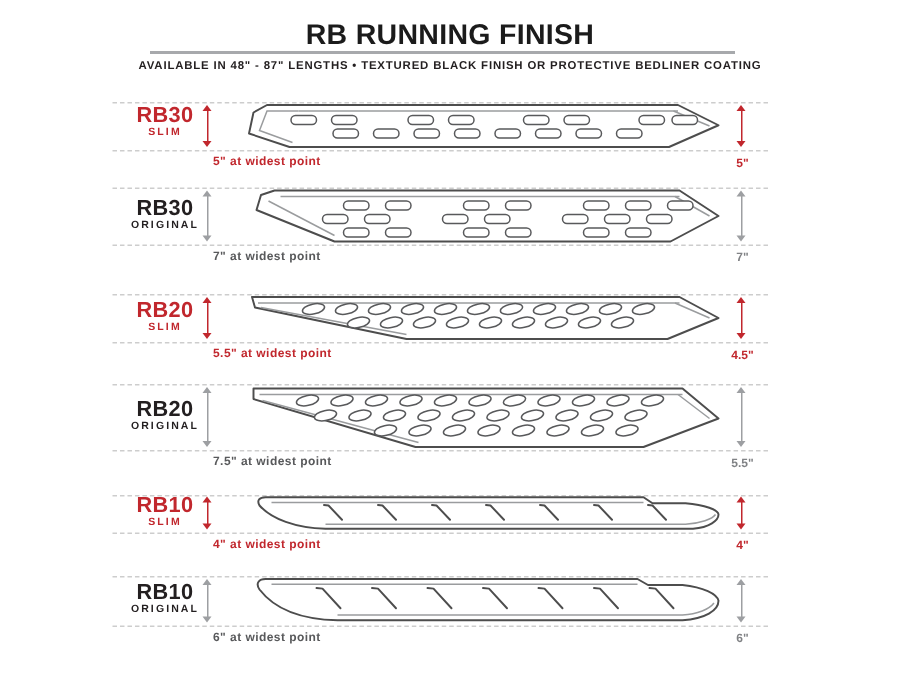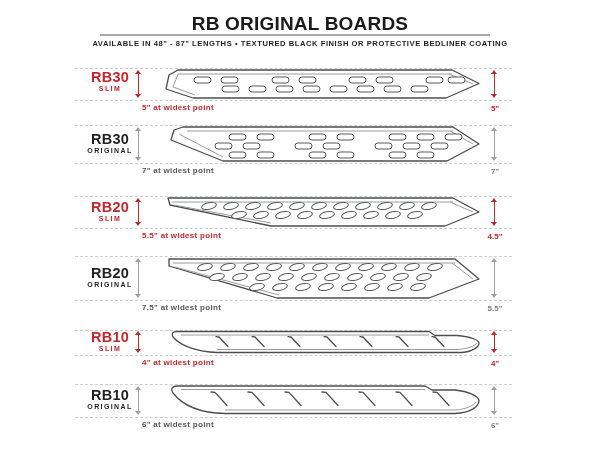--- a/index.html
+++ b/index.html
@@ -39,21 +39,21 @@
   .outl{fill:#ffffff;stroke:#4d4d4d;stroke-width:1.3;stroke-linejoin:round;}
   .inl{fill:none;stroke:#9a9c9e;stroke-width:1;}
   .slot{fill:#ffffff;stroke:#58595b;stroke-width:1;}
   .tick{fill:none;stroke:#4d4d4d;stroke-width:1.3;stroke-linecap:round;stroke-linejoin:round;}
 </style>
 </head>
 <body>
 
 <div class="stage">
 
-  <div class="title">RB ORIGINAL BOARDS</div>
+  <div class="title">RB RUNNING FINISH</div>
   <div class="rule"></div>
   <div class="subtitle">AVAILABLE IN 48" - 87" LENGTHS   •   TEXTURED BLACK FINISH OR PROTECTIVE BEDLINER COATING</div>
 
   <div class="dash" style="top:68px"></div>
   <div class="dash" style="top:100px"></div>
   <div class="label red" style="top:71px">
     <div class="model">RB30</div>
     <div class="variant">SLIM</div>
   </div>
   <div class="varrow red" style="left:134px;top:70px;height:28px">

